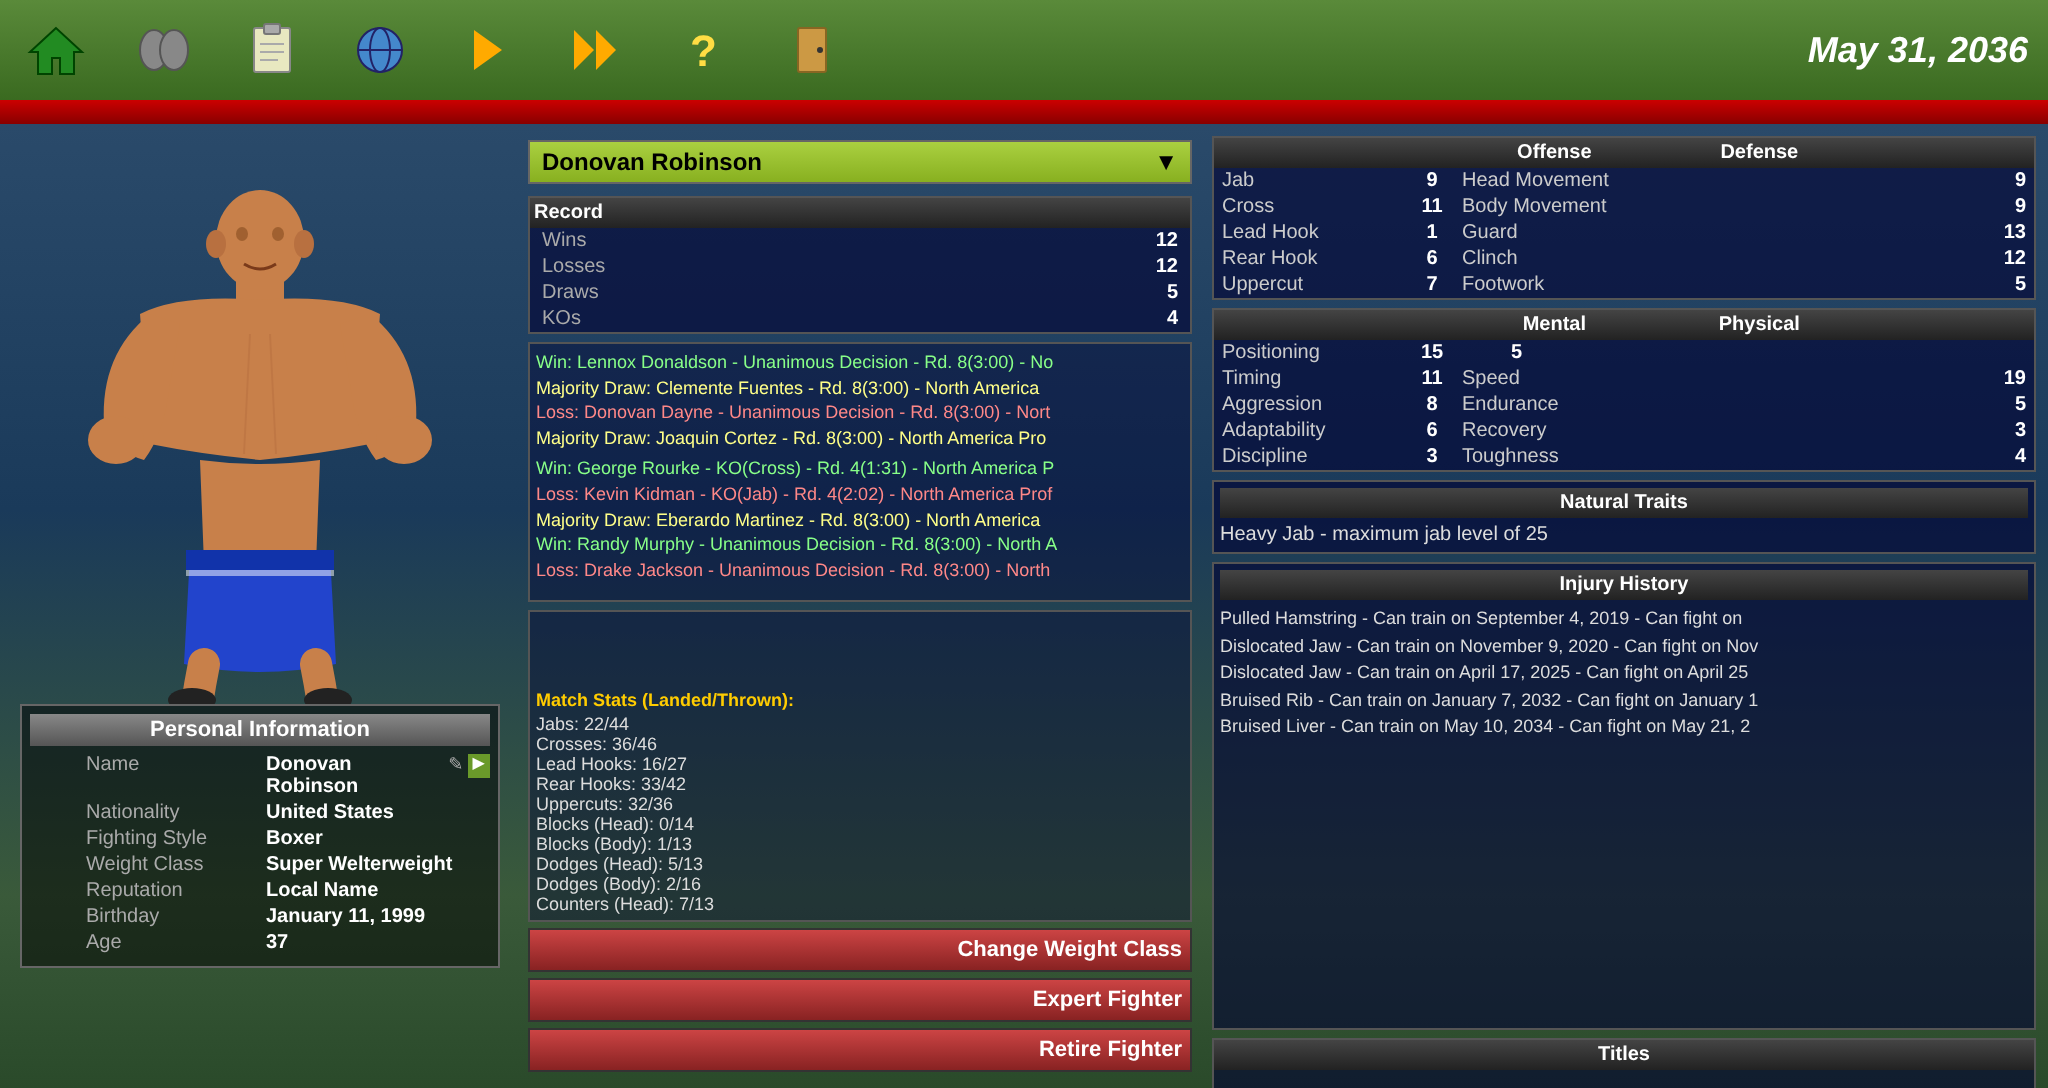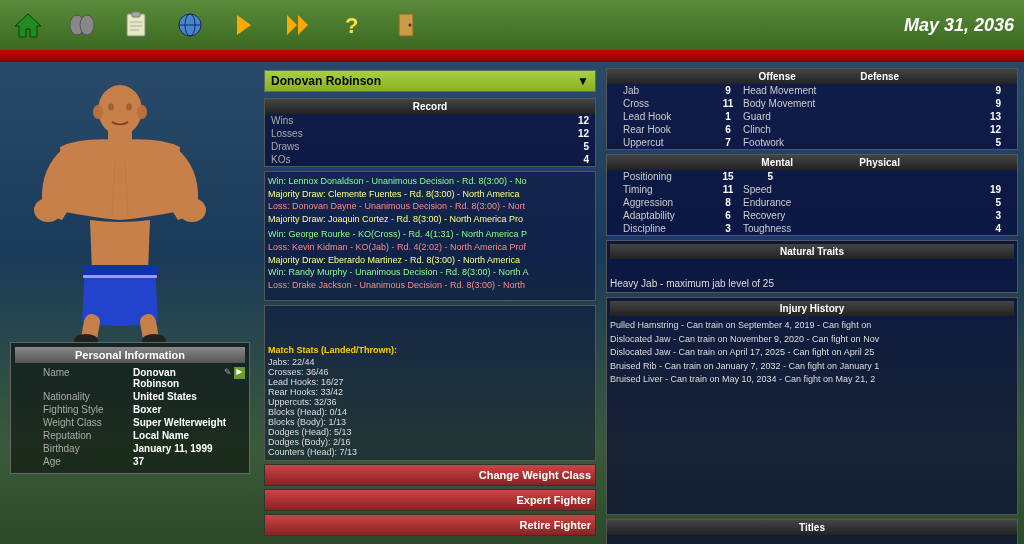--- a/index.html
+++ b/index.html
@@ -55,22 +55,24 @@
       height: 482px;
       background: linear-gradient(to bottom, #2a4a6a 0%, #1a3a5a 40%, #3a5a3a 80%, #2a4a2a 100%);
     }
 
     
     #left-panel {
       width: 260px;
       height: 356px;
       display: flex;
       flex-direction: column;
+      align-items: center;
       justify-content: space-between;
       padding: 10px;
+      margin-top: 10px;
     }
     #boxer-image {
       width: 220px;
       height: 280px;
       display: flex;
       align-items: center;
       justify-content: center;
     }
 
     
@@ -133,21 +135,20 @@
     #record-box {
       background: rgba(0,0,50,0.6);
       border: 1px solid #555;
       margin-bottom: 4px;
     }
     .section-header {
       background: linear-gradient(to bottom, #444, #222);
       color: white;
       font-size: 10px;
       font-weight: bold;
-      text-align: center;
       padding: 2px;
     }
     .record-row {
       display: flex;
       justify-content: space-between;
       padding: 1px 6px;
       font-size: 10px;
       color: #ddd;
     }
     .record-row .r-label { color: #aaa; }
@@ -219,21 +220,21 @@
       flex: 1;
       text-align: center;
       color: white;
       font-size: 10px;
       font-weight: bold;
       padding: 2px;
     }
     .stats-row {
       display: flex;
       align-items: center;
-      padding: 1px 16px;
+      padding: 1px 4px;
       font-size: 10px;
     }
     .stat-label { color: #cccccc; width: 90px; }
     .stat-value { color: white; font-weight: bold; width: 30px; text-align: center; }
     .stat-label2 { color: #cccccc; flex: 1; }
     .stat-value2 { color: white; font-weight: bold; width: 30px; text-align: right; }
 
     
     .mental-physical .stats-header-row {
       display: flex;
@@ -245,21 +246,21 @@
       border: 1px solid #555;
       padding: 3px;
     }
     .traits-title {
       background: linear-gradient(to bottom, #444, #222);
       color: white;
       font-size: 10px;
       font-weight: bold;
       text-align: center;
       padding: 2px;
-      margin-bottom: 19px;
+      margin-bottom: 3px;
     }
     .traits-text {
       font-size: 10px;
       color: #ddd;
     }
 
     
     .injury-box {
       background: rgba(0,0,50,0.6);
       border: 1px solid #555;

